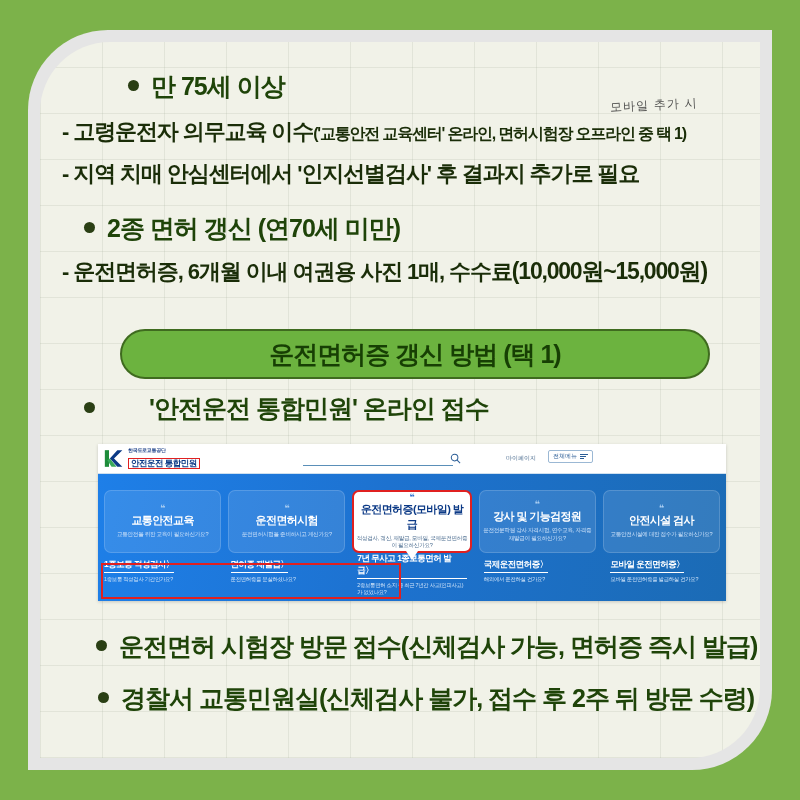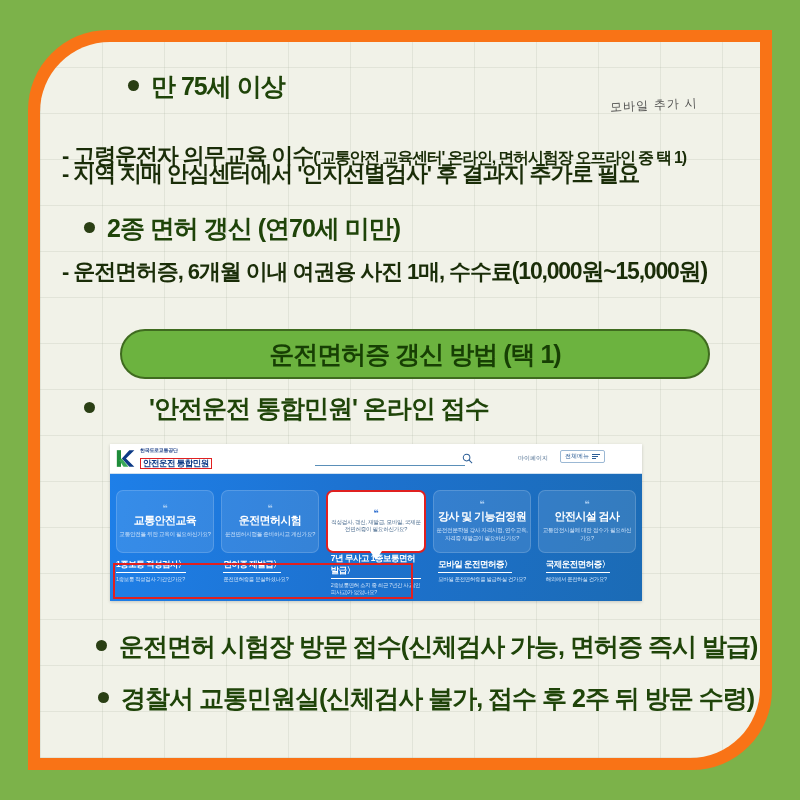--- a/index.html
+++ b/index.html
@@ -6,21 +6,21 @@
   html, body {
     width: 800px; height: 800px; overflow: hidden;
     font-family: "Liberation Sans", "DejaVu Sans", sans-serif;
   }
   body { background: #7cb24a; position: relative; }
 
   
   #frame {
     position: absolute; left: 28px; top: 30px;
     width: 744px; height: 740px;
-    background: #f97316;
+    background: #e5e5e5;
     border-radius: 80px 0 80px 0;
     padding: 12px;
   }
   #paper {
     width: 100%; height: 100%;
     border-radius: 70px 0 70px 0;
     background:
       repeating-linear-gradient(0deg, rgba(150,160,140,.17) 0 1px, transparent 1px 46px),
       repeating-linear-gradient(90deg, rgba(150,160,140,.17) 0 1px, transparent 1px 62px),
       #f1f2e8;
@@ -66,24 +66,23 @@
     display: flex; align-items: center; justify-content: center;
   }
   #banner span {
     font-size: 25px; font-weight: 700; color: #173f04;
     letter-spacing: -1px;
   }
 
   
   #site {
     position: absolute; left: 58px; top: 402px;
-    width: 532px; height: 157px;
+    width: 628px; height: 157px;
     background: #fff; overflow: hidden;
     box-shadow: 0 1px 3px rgba(0,0,0,.18);
-    margin-left: 12px;
   }
   #site-top {
     height: 30px; background: #fff; position: relative;
     display: flex; align-items: center; border-bottom: 1px solid #cfe0ef;
   }
   .logo-wrap { display: flex; align-items: center; margin-left: 6px; }
   .logo-mark { width: 20px; height: 19px; flex: none; }
   .logo-txt { margin-left: 4px; line-height: 1; }
   .logo-txt .l1 { font-size: 5px; color: #1a3f87; font-weight: 700; letter-spacing: -.3px; }
   .logo-txt .l2 {
@@ -165,21 +164,21 @@
 <div id="paper">
 
   <div class="blk" style="top:28px;">
     <div class="bullet-row" style="padding-left:88px;">
       <span class="dot"></span>
       <span class="head">만 75세 이상</span>
     </div>
     <div class="hl" style="margin-left:172px;width:252px;"></div>
   </div>
 
-  <div class="blk" style="top:75px;padding-left:22px;margin-top:24px;">
+  <div class="blk" style="top:75px;padding-left:22px;">
     <div class="dashline">
       <span>-</span>
       <span>고령운전자 의무교육 이수</span><span class="small">('교통안전 교육센터' 온라인, 면허시험장 오프라인 중 택 1)</span>
     </div>
   </div>
 
   <div class="blk" style="top:117px;padding-left:22px;">
     <div class="dashline">
       <span>-</span>
       <span>지역 치매 안심센터에서 '인지선별검사' 후 결과지 추가로 필요</span>
@@ -256,20 +255,21 @@
 필요하신가요?</span>
         </div>
         <div class="card">
           <span class="q">❝</span>
           <span class="t">운전면허시험</span>
           <span class="d">운전면허시험을
 준비하시고 계신가요?</span>
         </div>
         <div class="card pop">
           <span class="q">❝</span>
+          <span class="t">운전면허증(모바일) 발급</span>
           <span class="d">적성검사, 갱신, 재발급,
 모바일, 국제운전면허증이
 필요하신가요?</span>
         </div>
         <div class="card">
           <span class="q">❝</span>
           <span class="t">강사 및 기능검정원</span>
           <span class="d">운전전문학원 강사 자격시험,
 연수교육, 자격증 재발급이
 필요하신가요?</span>
@@ -292,29 +292,29 @@
           <span class="lt"><span>면허증 재발급</span><span>〉</span></span>
           <div class="ld">운전면허증을
 분실하셨나요?</div>
         </div>
         <div class="lnk">
           <span class="lt"><span>7년 무사고 1종보통면허 발급</span><span>〉</span></span>
           <div class="ld">2종보통면허 소지 중
 최근 7년간 사고(인피사고)가 없었나요?</div>
         </div>
         <div class="lnk">
+          <span class="lt"><span>국제운전면허증</span><span>〉</span></span>
+          <div class="ld">해외에서
+운전하실 건가요?</div>
+        </div>
+        <div class="lnk">
           <span class="lt"><span>모바일 운전면허증</span><span>〉</span></span>
           <div class="ld">모바일 운전면허증을
 발급하실 건가요?</div>
         </div>
-        <div class="lnk">
-          <span class="lt"><span>국제운전면허증</span><span>〉</span></span>
-          <div class="ld">해외에서
-운전하실 건가요?</div>
-        </div>
       </div>
       <div id="links-hl"></div>
     </div>
   </div>
 
   <div class="blk" style="top:588px;">
     <div class="bullet-row" style="padding-left:24px;margin-left:32px;">
       <span class="dot"></span>
       <span class="head">운전면허 시험장 방문 접수</span>
           <span class="head sub">(신체검사 가능, 면허증 즉시 발급)</span>

